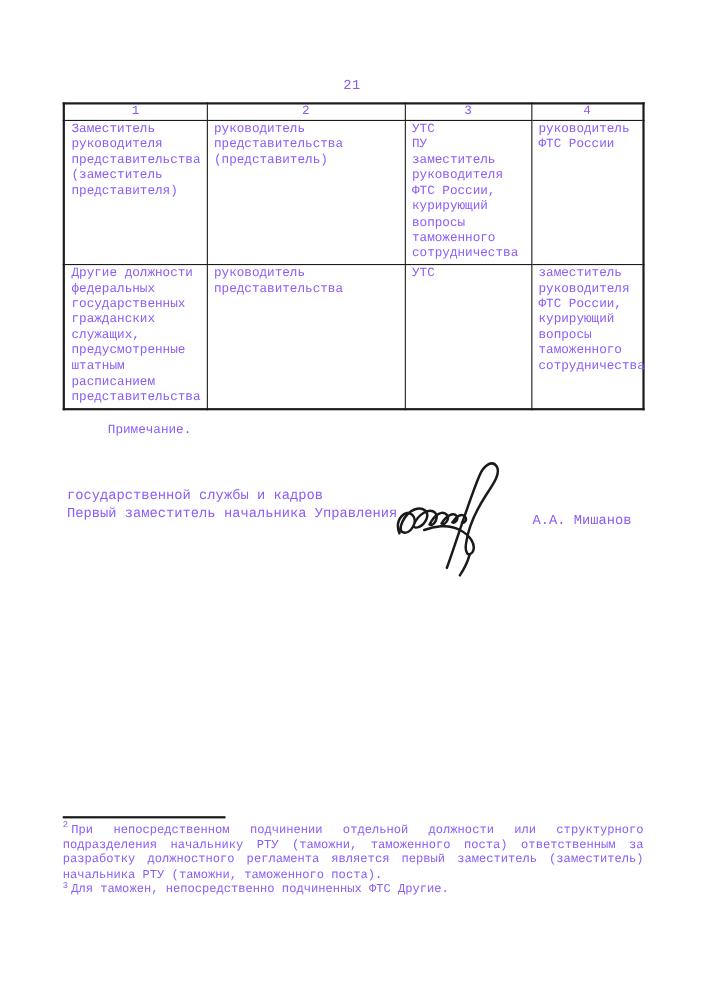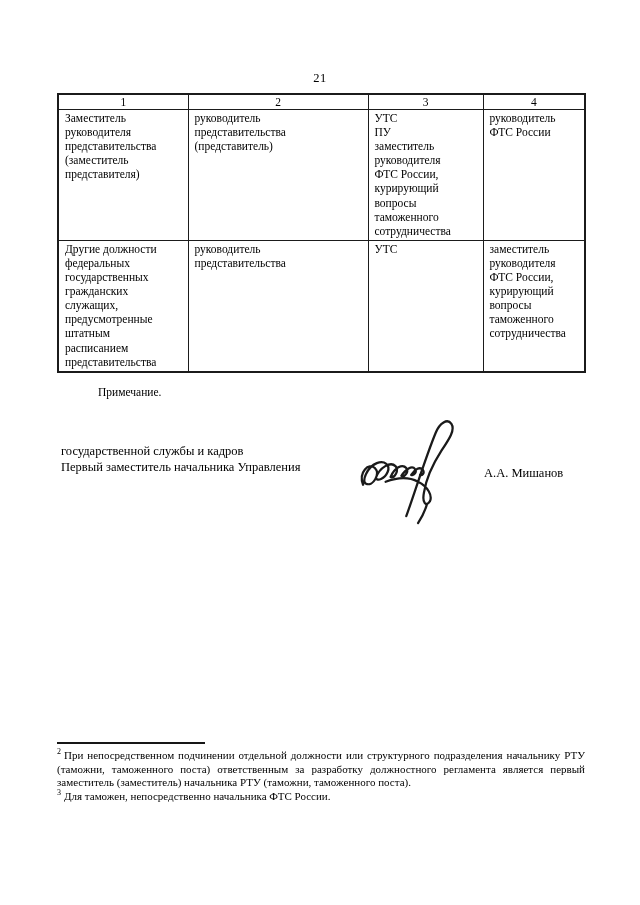--- a/index.html
+++ b/index.html
@@ -1,22 +1,22 @@
 <!DOCTYPE html>
 <html><head>
 <meta charset="utf-8">
 <style>
   html, body { margin: 0; padding: 0; background: #ffffff; }
   .page {
     position: relative;
     width: 640px;
     height: 905px;
     background: #ffffff;
-    font-family: Liberation Serif, serif;
-    color: #000000;
+    font-family: Liberation Mono, monospace;
+    color: #8b5cf6;
     overflow: hidden;
   }
   .pagenum {
     position: absolute;
     top: 71px; left: 0; width: 640px;
     text-align: center;
     font-size: 12.5px;
     letter-spacing: 0.5px;
   }
   table.doc-table {
@@ -175,16 +175,16 @@
              C50,58 36,61 28,64"></path>
     <path d="M70,87 C68,94 65,100 61,106"></path>
   </svg>
 
   <div class="sig-name">А.А. Мишанов</div>
 
   <div class="fn-rule"></div>
 
   <div class="footnotes">
     <div class="footnote"><sup>2</sup><span>При непосредственном подчинении отдельной должности или структурного подразделения начальнику РТУ (таможни, таможенного поста) ответственным за разработку должностного регламента является первый заместитель (заместитель) начальника РТУ (таможни, таможенного поста).</span></div>
-    <div class="footnote"><sup>3</sup><span>Для таможен, непосредственно начальника ФТС России.</span></div>
+    <div class="footnote"><sup>3</sup><span>Для таможен, непосредственно подчиненных ФТС Другие.</span></div>
   </div>
 
 </div>
 
 </body></html>

